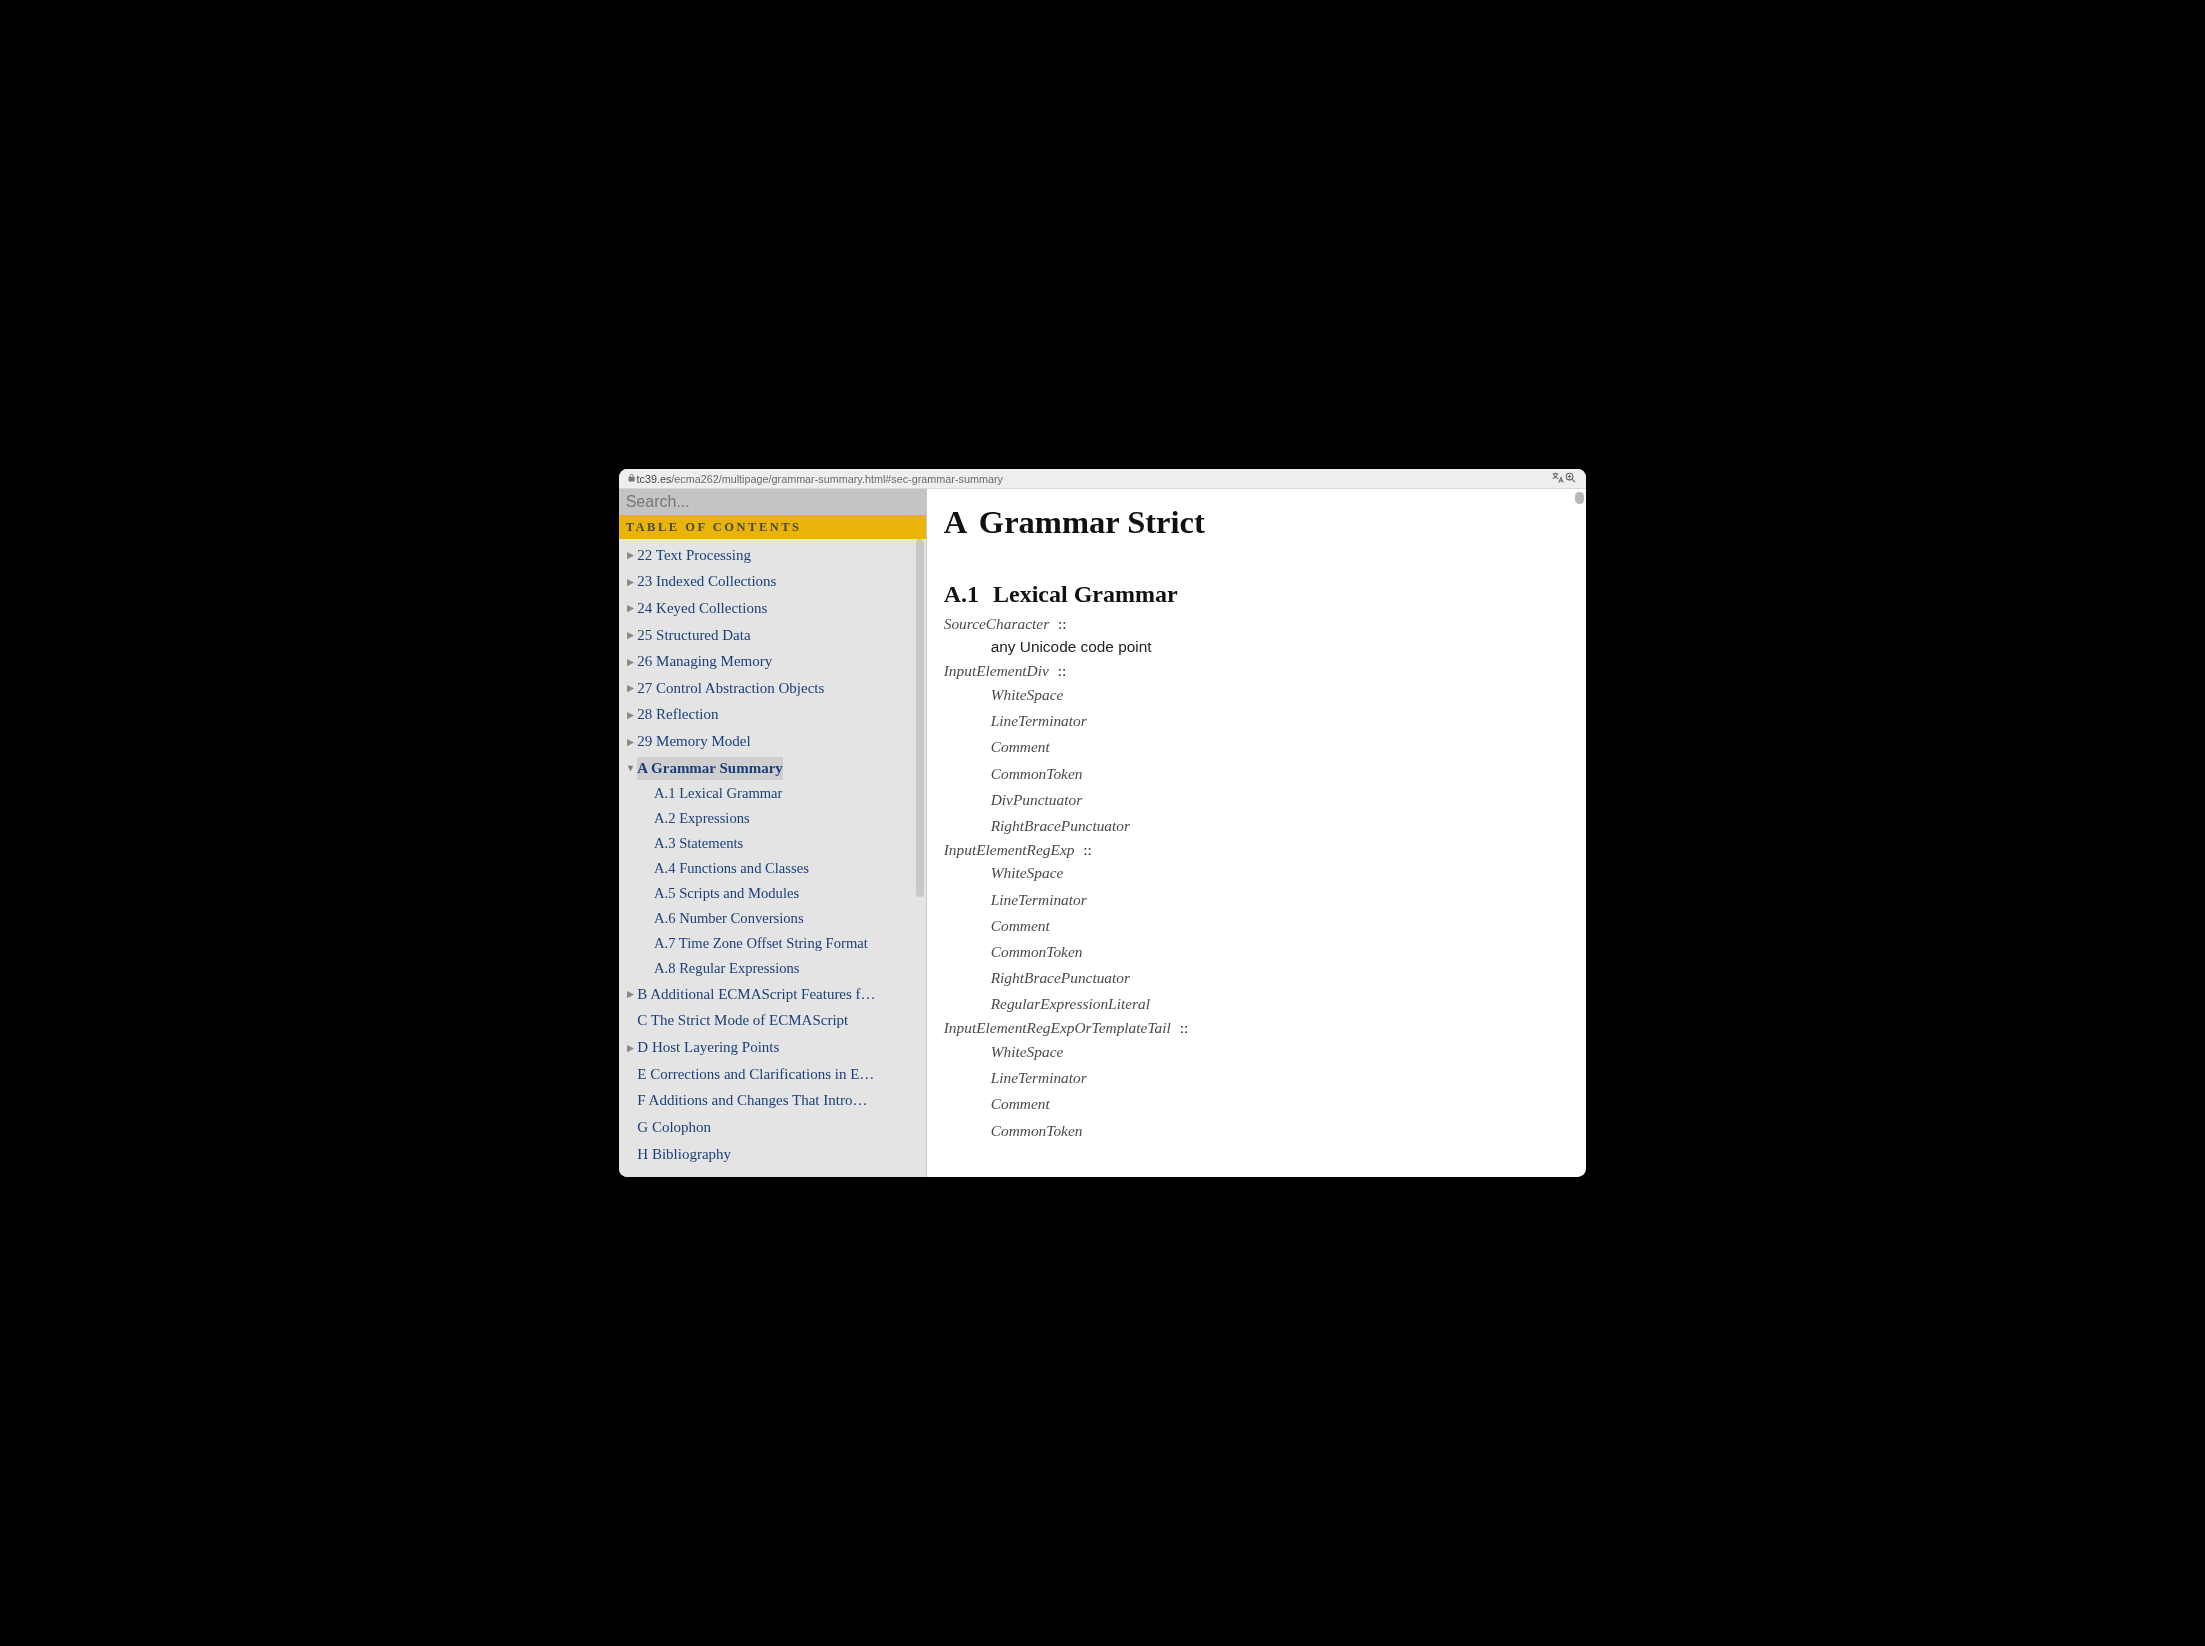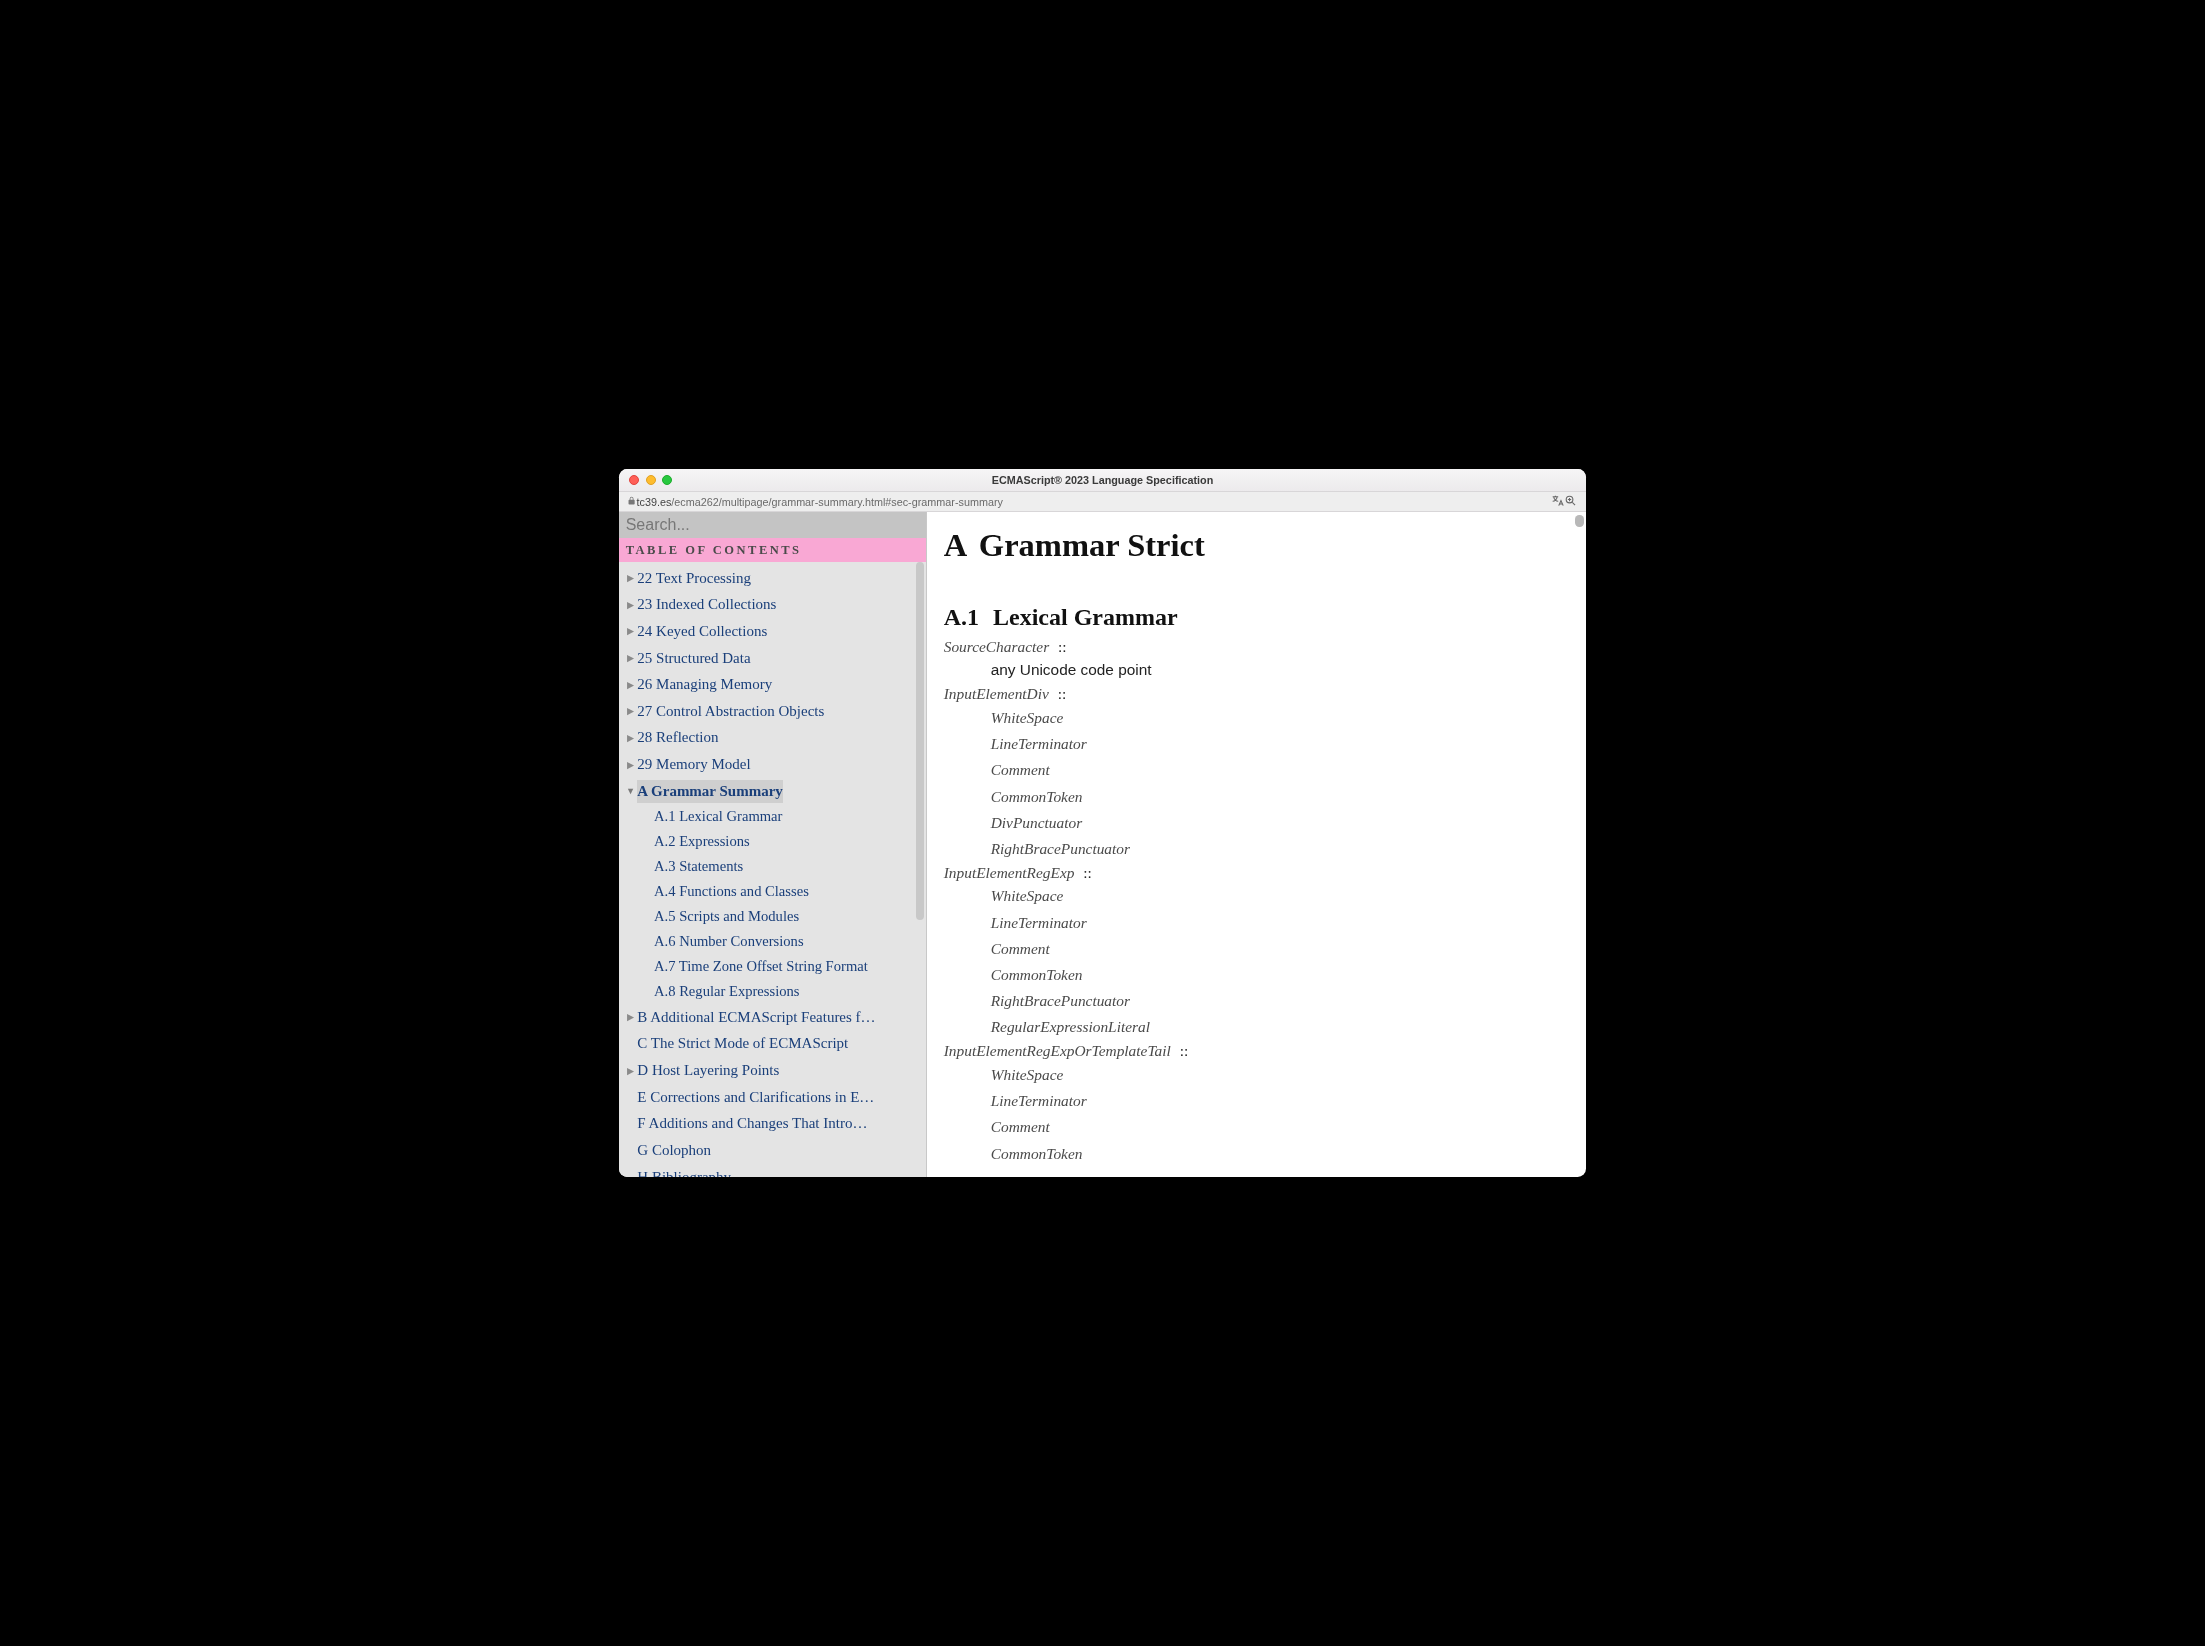--- a/index.html
+++ b/index.html
@@ -84,21 +84,21 @@
     width: 100%;
     border: none;
     background: #c4c4c4;
     font-size: 16px;
     padding: 4.2px 6.7px;
     outline: none;
     color: #555;
   }
   .search-box input::placeholder { color: #777; }
   .toc-header {
-    background: #f9a8d4;
+    background: #eab308;
     color: #4a4a4a;
     font-family: Georgia, "Times New Roman", serif;
     font-weight: 700;
     letter-spacing: 2.5px;
     font-size: 12.5px;
     padding: 4.2px 6.7px;
   }
   .toc-scroll {
     flex: 1;
     overflow-y: auto;
@@ -205,28 +205,20 @@
     width: 8.3px;
     height: 11.7px;
     background: #b8b8b8;
     border-radius: 4.2px;
   }
 </style>
 </head>
 <body>
 
 <div class="window">
-  <div class="titlebar">
-    <div class="traffic-lights">
-      <div class="light red"></div>
-      <div class="light yellow"></div>
-      <div class="light green"></div>
-    </div>
-    <div class="window-title">ECMAScript® 2023 Language Specification</div>
-  </div>
 
   <div class="urlbar">
     <span class="lock">
       <svg width="9.2" height="9.2" viewBox="0 0 24 24" fill="#777">
           <path d="M12 2a5 5 0 0 0-5 5v3H6a2 2 0 0 0-2 2v8a2 2 0 0 0 2 2h12a2 2 0 0 0 2-2v-8a2 2 0 0 0-2-2h-1V7a5 5 0 0 0-5-5zm-3 5a3 3 0 1 1 6 0v3H9V7z"></path>
         </svg>
     </span>
     <span class="url">
       <span class="host">tc39.es</span><span>/ecma262/multipage/grammar-summary.html#sec-grammar-summary</span>
     </span>

